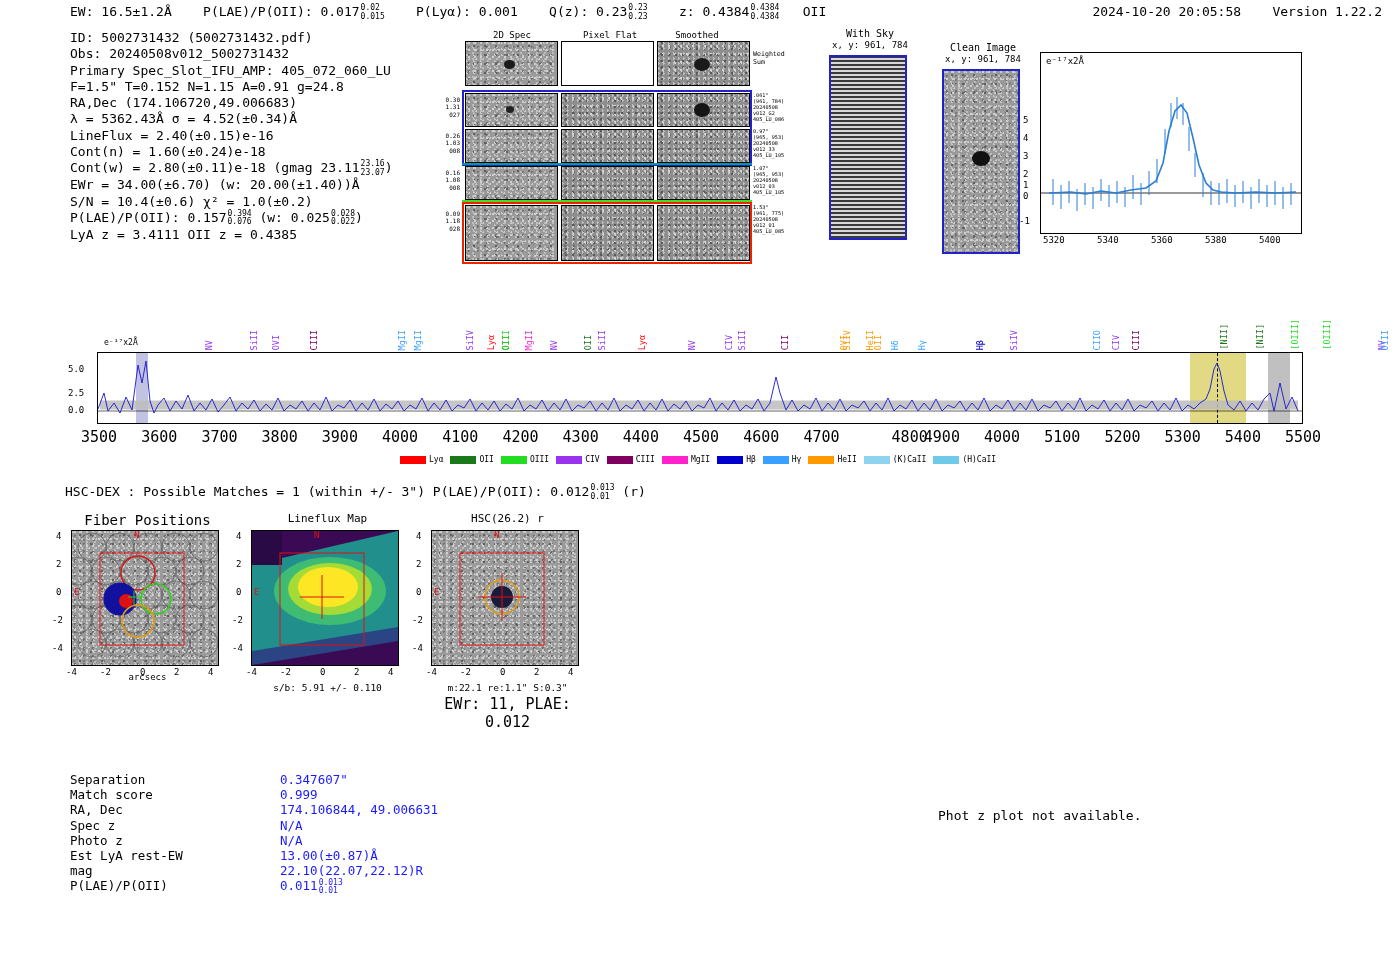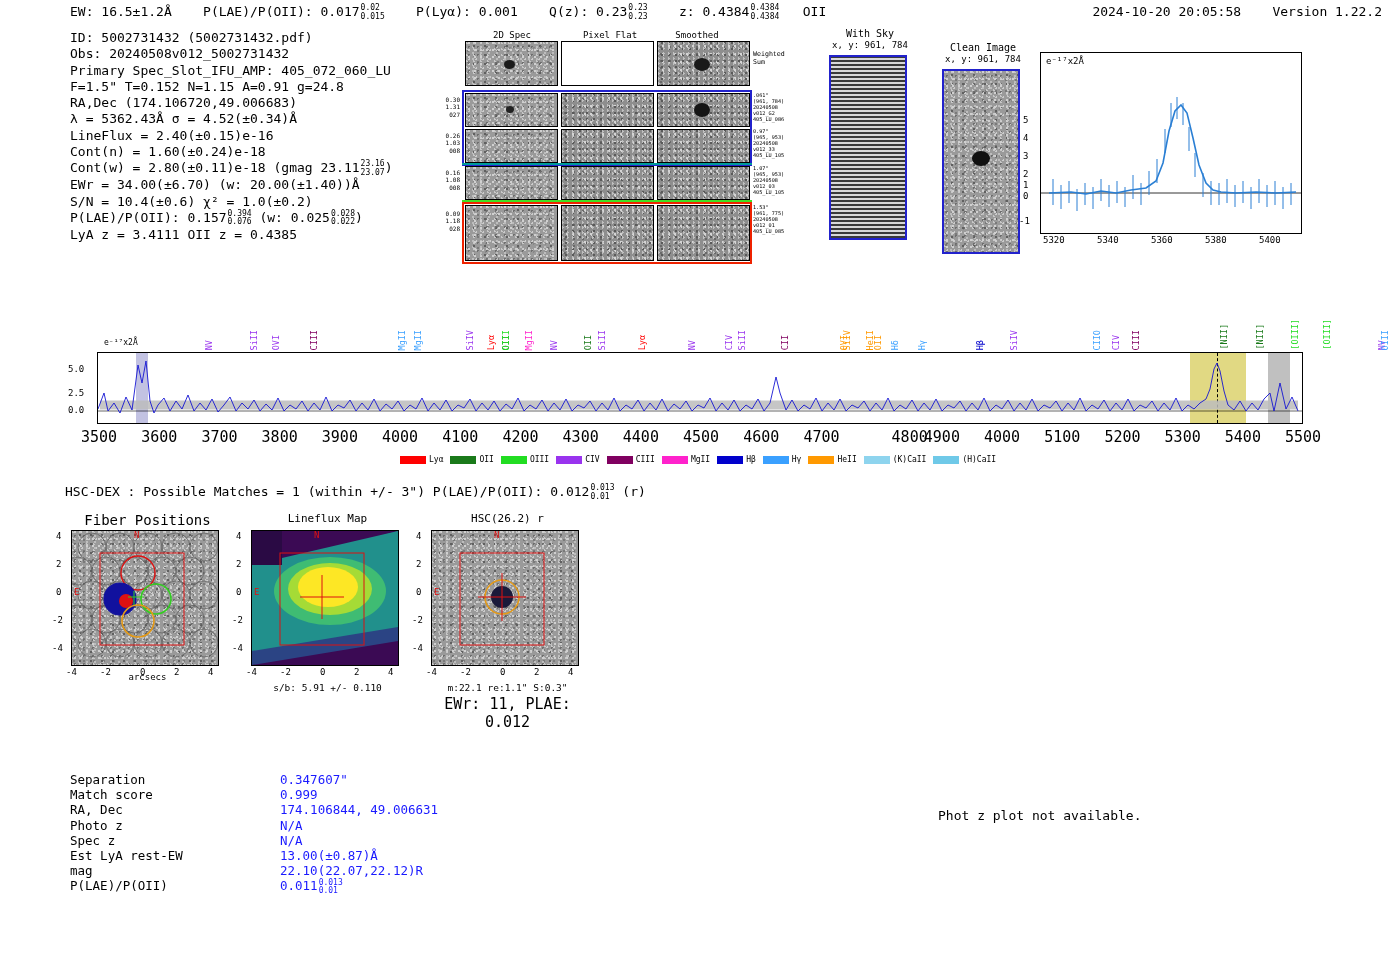--- a/index.html
+++ b/index.html
@@ -505,20 +505,20 @@
   <div class="abs" style="left:114px;top:155px;font-size:9px;">2</div>
   <div class="abs" style="left:148px;top:155px;font-size:9px;">4</div>
   <div class="abs" style="left:0;top:170px;width:175px;text-align:center;font-size:9.5px;">m:22.1 re:1.1" S:0.3"</div>
   <div class="abs" style="left:0;top:183px;width:175px;text-align:center;font-size:15px;">EWr: 11, PLAE: 0.012</div>
 </div>
 
 <div class="abs mono" id="match-table">
     <div><span class="k">Separation</span><span class="v">0.347607"</span></div>
     <div><span class="k">Match score</span><span class="v">0.999</span></div>
     <div><span class="k">RA, Dec</span><span class="v">174.106844, 49.006631</span></div>
+    <div><span class="k">Spec z</span><span class="v">N/A</span></div>
     <div><span class="k">Photo z</span><span class="v">N/A</span></div>
-    <div><span class="k">Spec z</span><span class="v">N/A</span></div>
     <div><span class="k">Est LyA rest-EW</span><span class="v">13.00(±0.87)Å</span></div>
     <div><span class="k">mag</span><span class="v">22.10(22.07,22.12)R</span></div>
     <div><span class="k">P(LAE)/P(OII)</span><span class="v">0.011</span><span class="frac" style="color: rgb(26, 26, 255);"><span>0.013</span><br><span>0.01</span></span></div>
   </div>
 
 <div class="abs mono" id="photz-note">Phot z plot not available.</div>
 
 </body></html>

